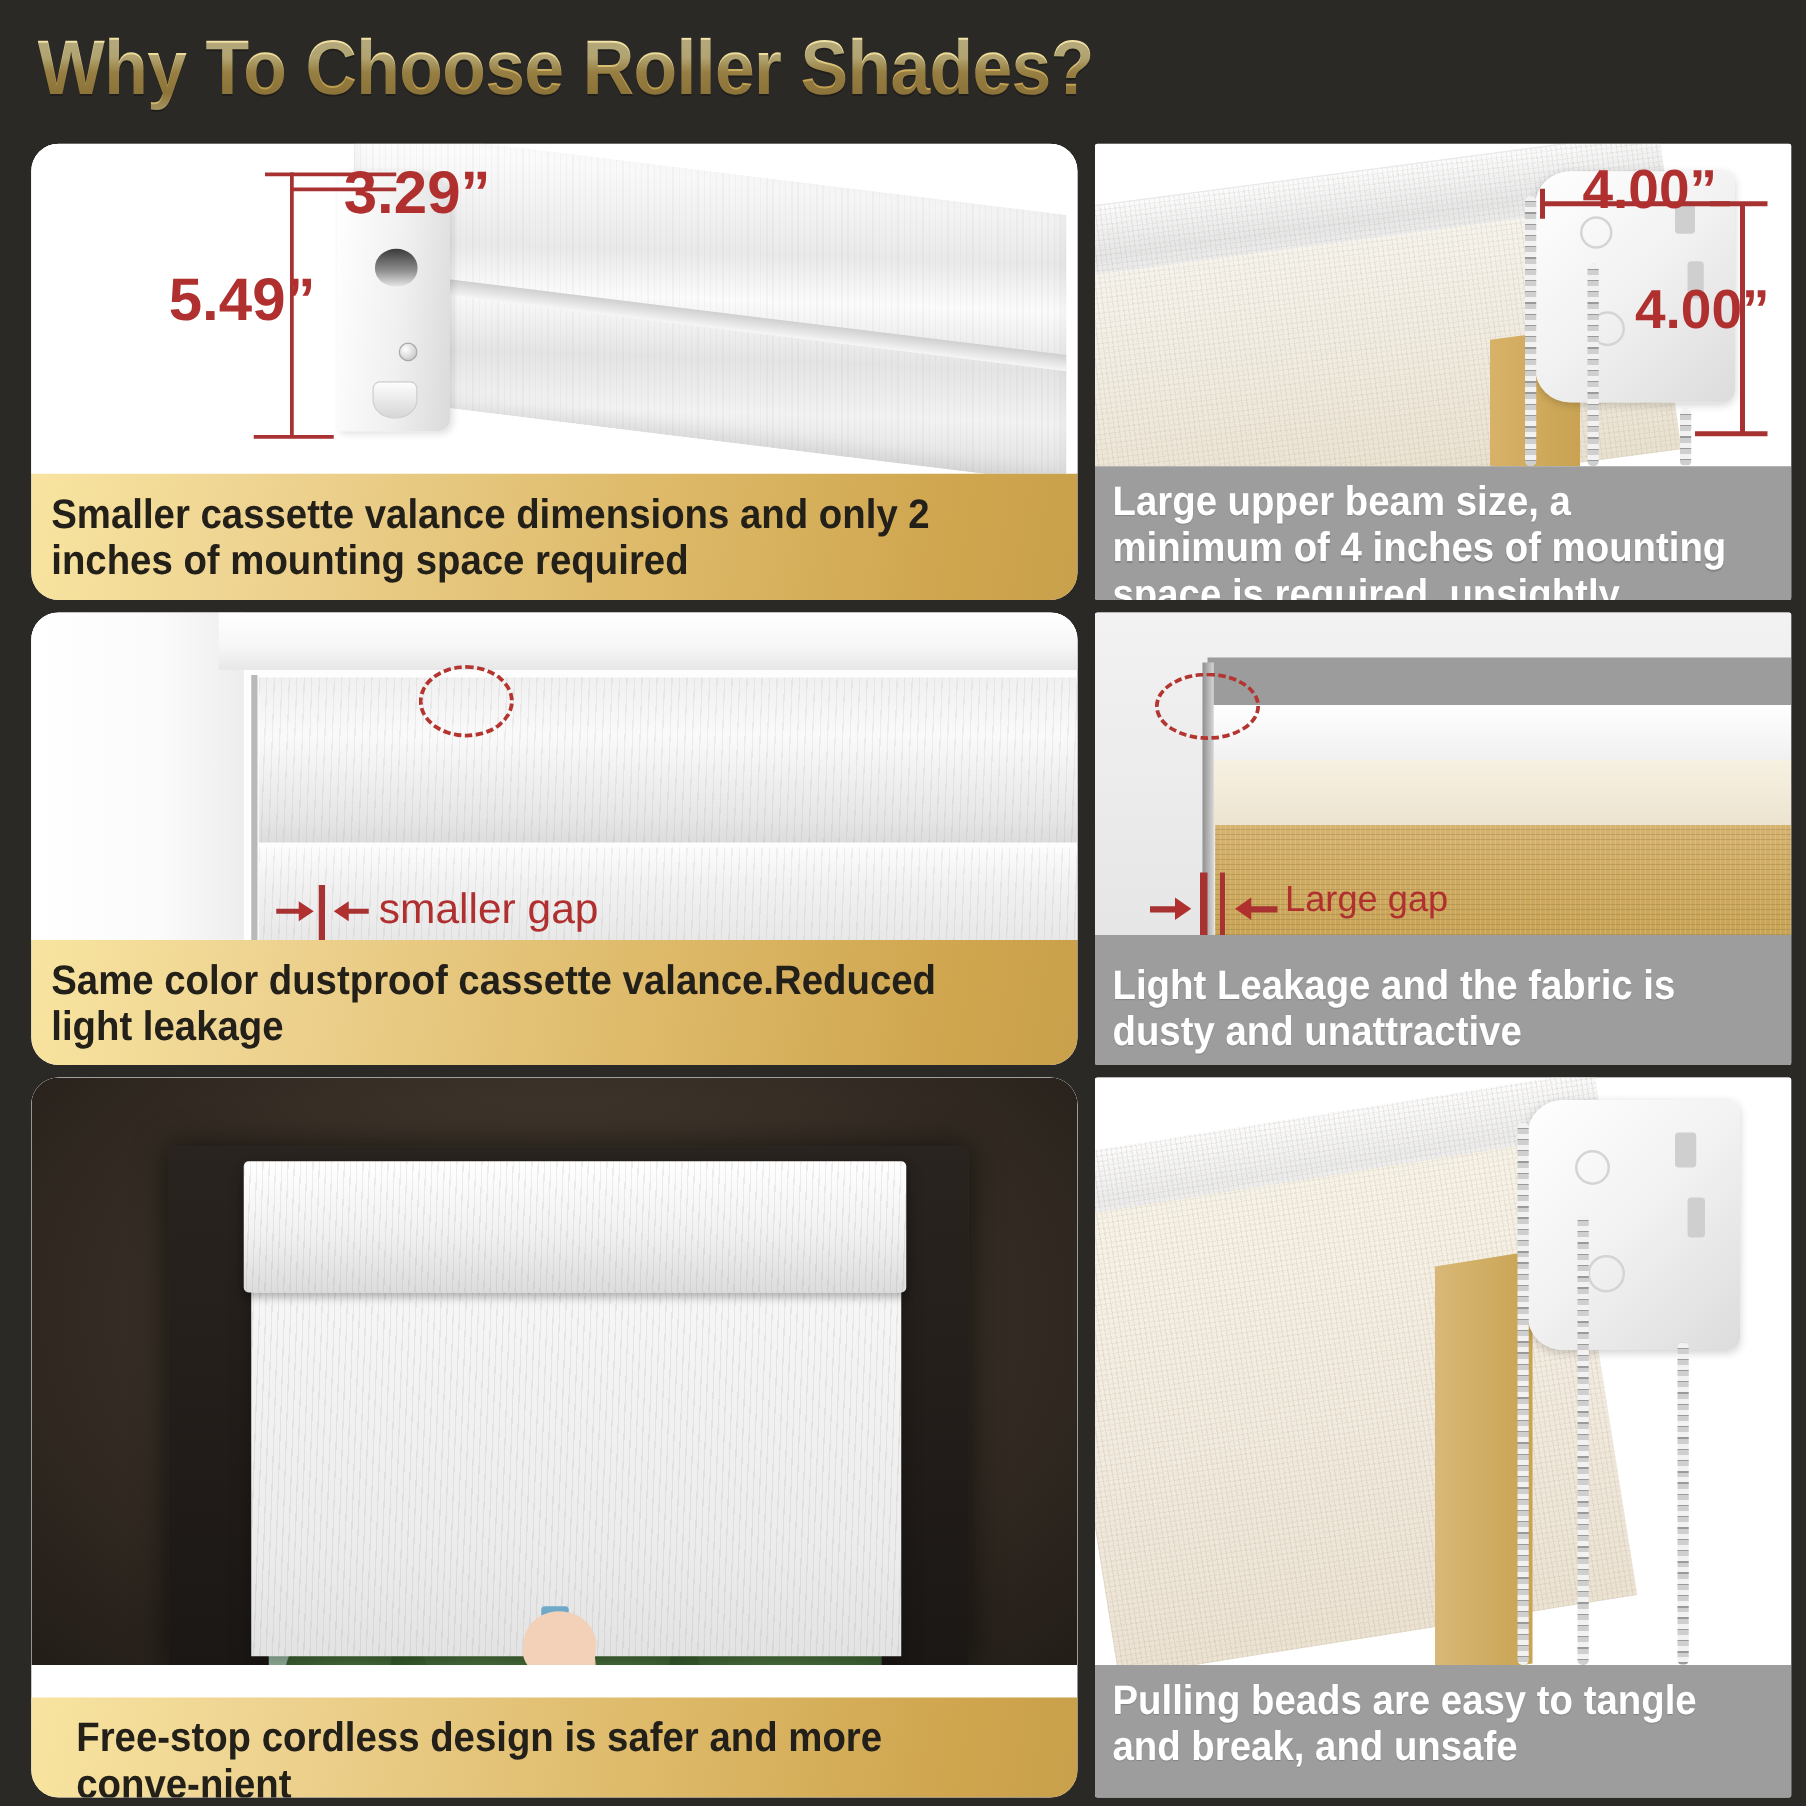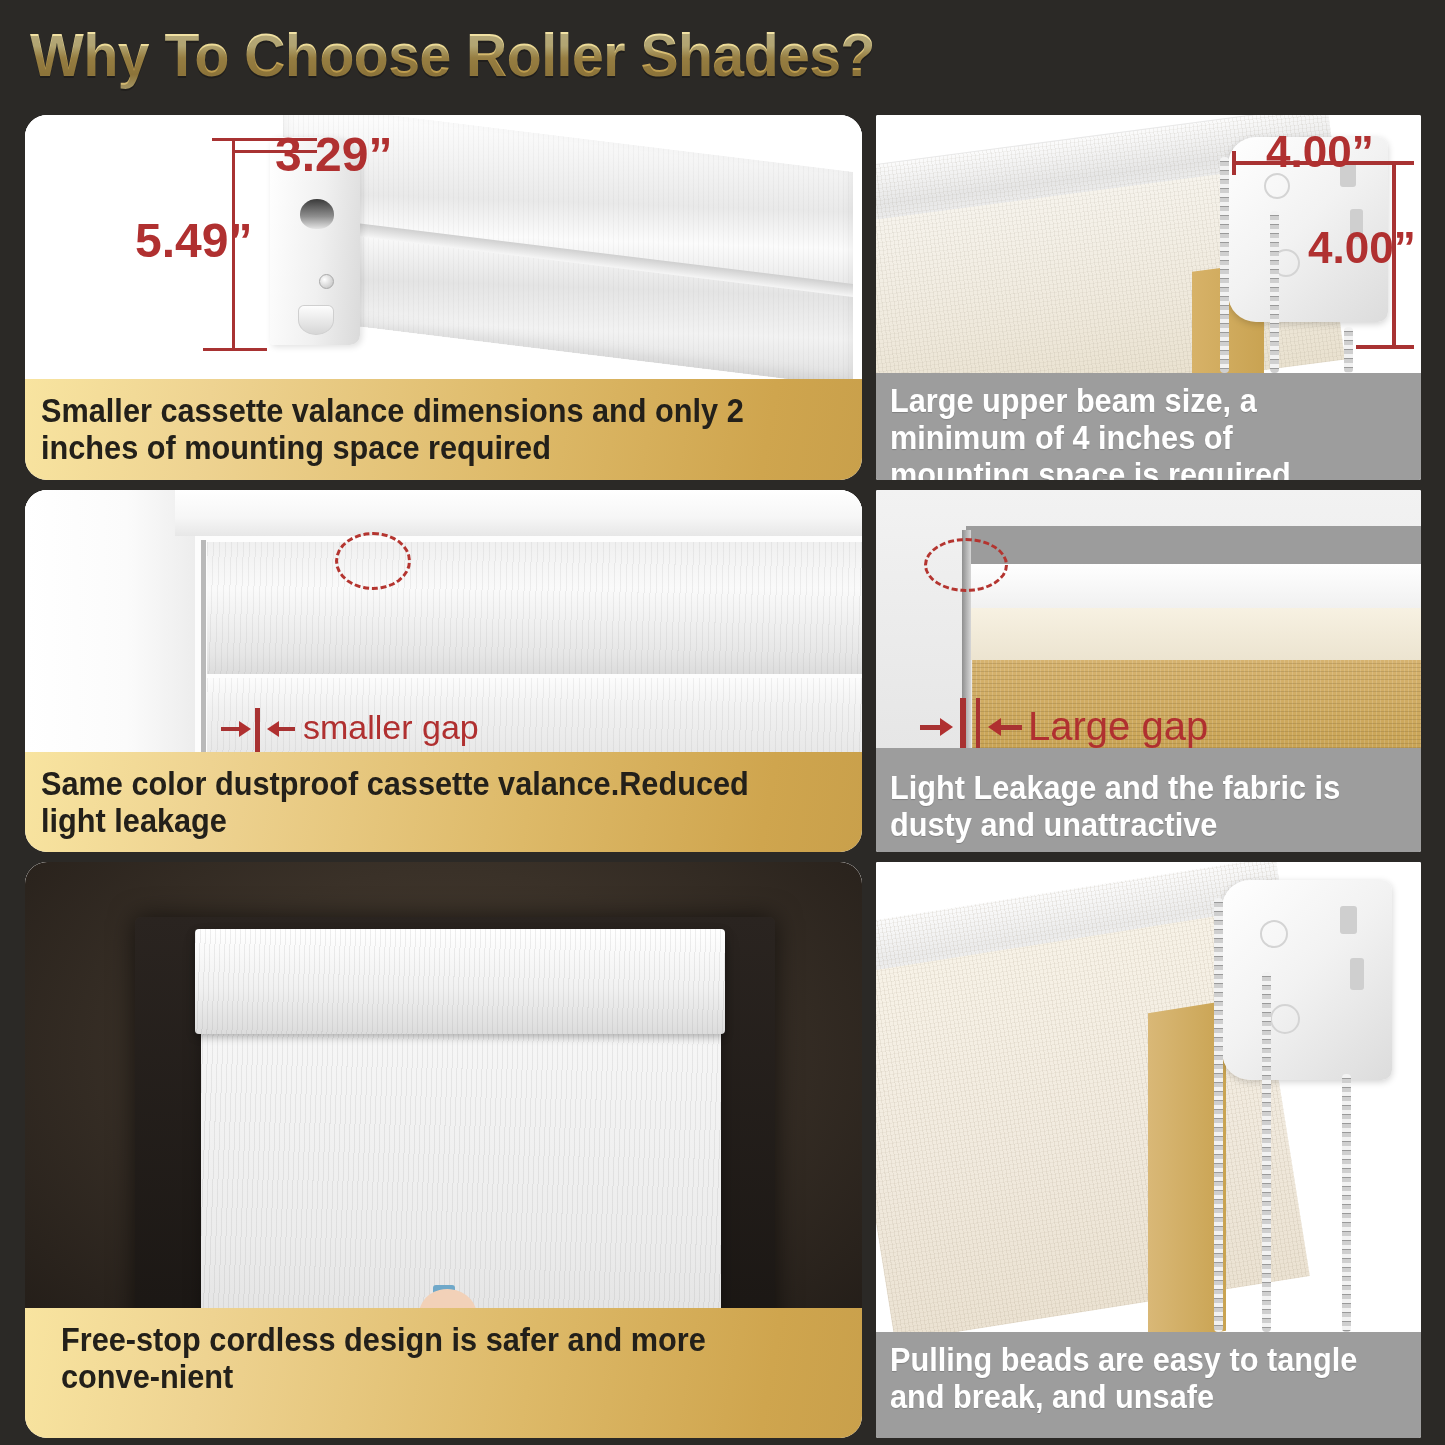--- a/index.html
+++ b/index.html
@@ -27,21 +27,21 @@
     -webkit-text-fill-color:transparent;
     text-shadow:0 2px 0 rgba(0,0,0,.25);
     transform:scaleX(0.92);transform-origin:left center;
     white-space:nowrap;
   }
 
   
   .grid{position:absolute;left:0;top:108px;width:1445px;height:1337px;}
   .panel{position:absolute;overflow:hidden;}
   .panel.pro{border-radius:22px;background:#ffffff;}
-  .panel.con{border-radius:2px;background:#ffffff;}
+  .panel.con{border-radius:2px;background:#ffffff;padding-left:12px;}
 
   .photo{position:absolute;left:0;top:0;right:0;overflow:hidden;background:#fff;}
 
   
   .cap{
     position:absolute;left:0;right:0;bottom:0;
     box-sizing:border-box;
     display:flex;align-items:flex-start;
   }
   .cap.gold{
@@ -348,21 +348,21 @@
         </div>
       <div class="railL"></div>
       <div class="dashcircle" style="left:48px;top:48px;width:78px;height:48px;"></div>
 
       <div class="dimline" style="left:84px;top:208px;width:6px;height:50px;"></div>
       <div class="dimline" style="left:100px;top:208px;width:4px;height:50px;"></div>
       <div class="dimline" style="left:44px;top:235px;width:24px;height:5px;"></div>
       <div style="position:absolute;left:64px;top:228px;width:0;height:0;border-top:9px solid transparent;border-bottom:9px solid transparent;border-left:13px solid #b03030;"></div>
       <div class="dimline" style="left:122px;top:235px;width:24px;height:5px;"></div>
       <div style="position:absolute;left:112px;top:228px;width:0;height:0;border-top:9px solid transparent;border-bottom:9px solid transparent;border-right:13px solid #b03030;"></div>
-      <div class="dim" style="left:152px;top:214px;font-size:40px;font-weight:normal;">Large gap</div>
+      <div class="dim" style="left:152px;top:214px;font-size:29px;font-weight:normal;">Large gap</div>
     </div>
     <div class="cap grey" style="height:104px;align-items:flex-end;">
       <div class="txt">Light Leakage and the fabric is dusty and unattractive</div>
     </div>
   </div>
 
   <div class="panel pro p5" style="left:25px;top:754px;width:837px;height:576px;">
     <div class="photo" style="height:470px;">
       <div class="room"></div>
       <div class="winframe">
@@ -376,21 +376,21 @@
             <div class="tex"></div>
           </div>
         <div class="cass">
             <div class="tex"></div>
           </div>
         <div class="pulltab"></div>
         <div class="hand"></div>
         <div class="handTop"></div>
       </div>
     </div>
-    <div class="cap gold" style="height:130px;padding-left:36px;">
+    <div class="cap gold" style="height:80px;padding-left:36px;">
       <div class="txt">Free-stop cordless design is safer and more conve-nient</div>
     </div>
   </div>
 
   <div class="panel con p6" style="left:876px;top:754px;width:545px;height:576px;">
     <div class="photo" style="height:470px;">
       <div class="bg"></div>
       <div class="roll">
           <div class="tex"></div>
         </div>

